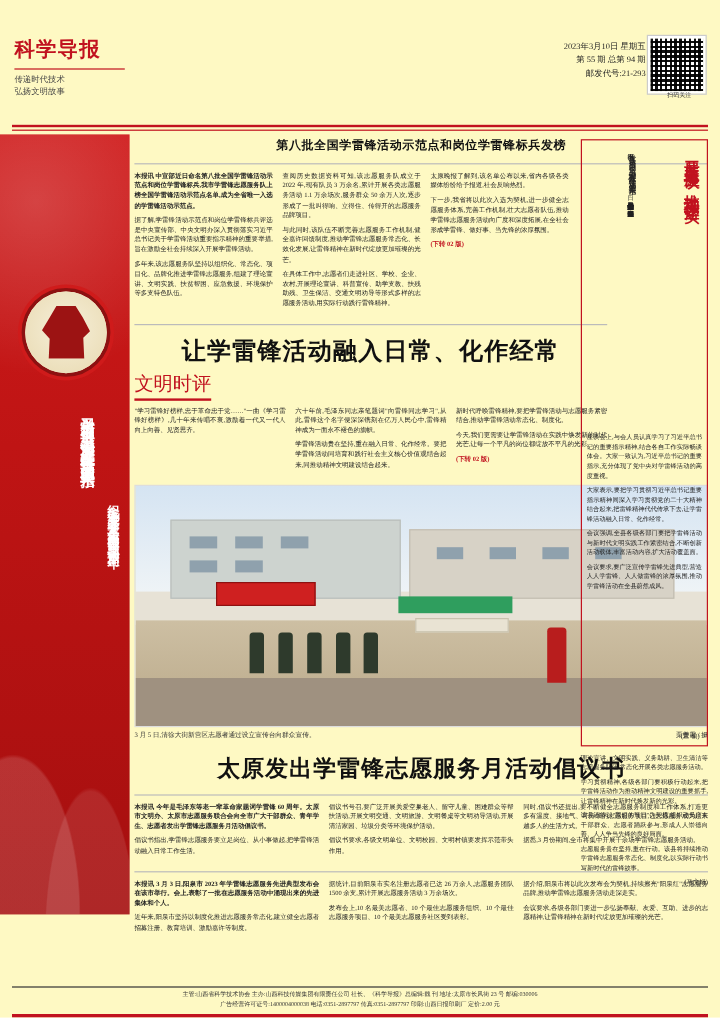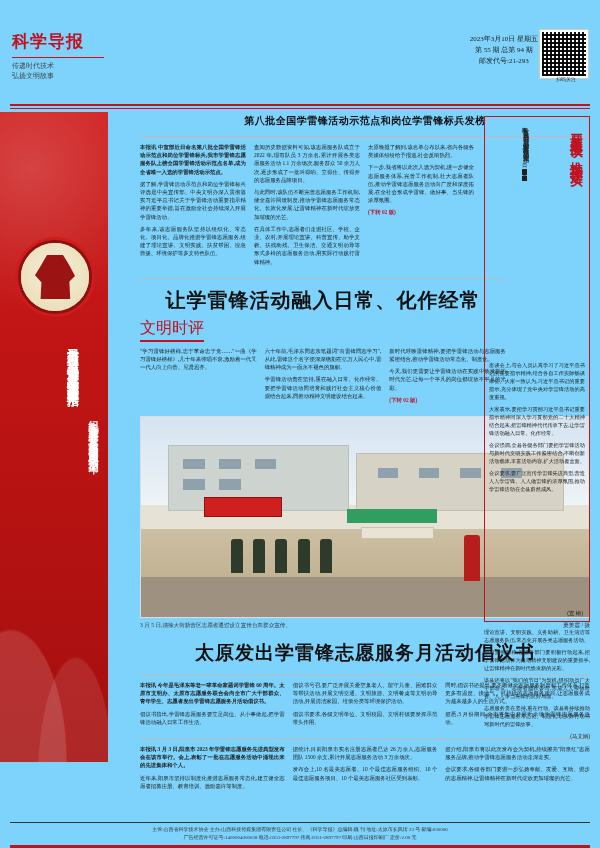--- a/index.html
+++ b/index.html
@@ -4,32 +4,32 @@
 <style>
   html,body{margin:0;padding:0;}
   body{
     width:600px;height:848px;
     background:#ffffff;
     font-family:"Liberation Serif","DejaVu Serif",serif;
     color:#111;
     overflow:hidden;
     position:relative;
   }
-  .page{position:relative;width:600px;height:848px;box-sizing:border-box;background:#7dd3fc;}
+  .page{position:relative;width:600px;height:848px;box-sizing:border-box;background:#fef9c3;}
 
   
   .masthead{position:relative;height:112px;padding:8px 10px 0 10px;box-sizing:border-box;}
   .logo-block{position:absolute;left:12px;top:30px;width:96px;}
   .logo-main{color:#c1121f;font-size:17px;font-weight:bold;letter-spacing:1px;font-family:"Liberation Serif",serif;}
   .logo-rule{border-top:1px solid #c1121f;margin:4px 0 3px 0;width:92px;}
   .logo-sub{color:#444;font-size:7px;line-height:10px;}
   .title-block{position:absolute;left:50%;top:18px;transform:translateX(-50%);text-align:center;}
   .big-title{font-size:56px;font-weight:bold;letter-spacing:4px;color:#111;line-height:60px;font-family:"Liberation Serif",serif;}
   .title-badge{position:absolute;right:-34px;bottom:8px;border:1px solid #333;font-size:9px;padding:2px 3px;line-height:11px;width:14px;text-align:center;color:#222;}
-  .issue-block{position:absolute;right:62px;top:34px;font-size:7px;line-height:11px;color:#222;text-align:center;}
+  .issue-block{position:absolute;right:62px;top:34px;font-size:7px;line-height:11px;color:#222;text-align:right;}
   .qr{position:absolute;right:12px;top:30px;width:44px;height:44px;
      background:
        repeating-linear-gradient(90deg,#111 0 2px,#fff 2px 4px),
        repeating-linear-gradient(0deg,#111 0 2px,#fff 2px 4px);
      background-blend-mode:multiply;border:2px solid #fff;outline:1px solid #ccc;}
   .qr-cap{position:absolute;right:12px;top:76px;width:44px;text-align:center;font-size:5px;color:#333;}
 
   .mast-rule{position:absolute;left:10px;right:10px;top:104px;border-top:2px solid #c1121f;}
   .mast-rule2{position:absolute;left:10px;right:10px;top:108px;border-top:1px solid #c1121f;}
 
@@ -48,21 +48,21 @@
   .seal-inner{position:absolute;left:0;top:0;right:0;bottom:0;border-radius:50%;
     background:radial-gradient(circle at 50% 45%,#f6efd9,#e8d9b0);}
   .seal-fig{position:absolute;left:50%;top:50%;transform:translate(-50%,-50%);
     width:40px;height:44px;background:#9c1313;
     clip-path:polygon(30% 0%,70% 0%,85% 22%,100% 48%,86% 60%,88% 100%,14% 100%,16% 62%,0% 46%,16% 22%);}
   .orn-vtext{position:absolute;left:22px;top:226px;width:62px;color:#fff;
     writing-mode:vertical-rl;text-orientation:upright;
     font-size:12px;line-height:22px;letter-spacing:2px;font-weight:bold;height:400px;}
 
   
-  .content{position:absolute;left:112px;right:10px;top:114px;bottom:24px;margin-left:28px;}
+  .content{position:absolute;left:112px;right:10px;top:114px;bottom:24px;}
 
   .hl-kicker{text-align:center;font-size:10px;font-weight:bold;letter-spacing:.5px;color:#111;}
   .hl-title{text-align:center;font-size:26px;font-weight:bold;color:#c1121f;letter-spacing:2px;margin-top:6px;line-height:30px;}
   .hr-thin{border-top:1px solid #bbb;margin:8px 0 6px 0;}
 
   .cols3{display:flex;gap:8px;}
   .col{flex:1;font-size:5.4px;line-height:8.2px;color:#222;text-align:justify;}
   .col p{margin:0 0 4px 0;}
   .lead{font-weight:bold;}
   .jump{color:#c1121f;font-weight:bold;}

